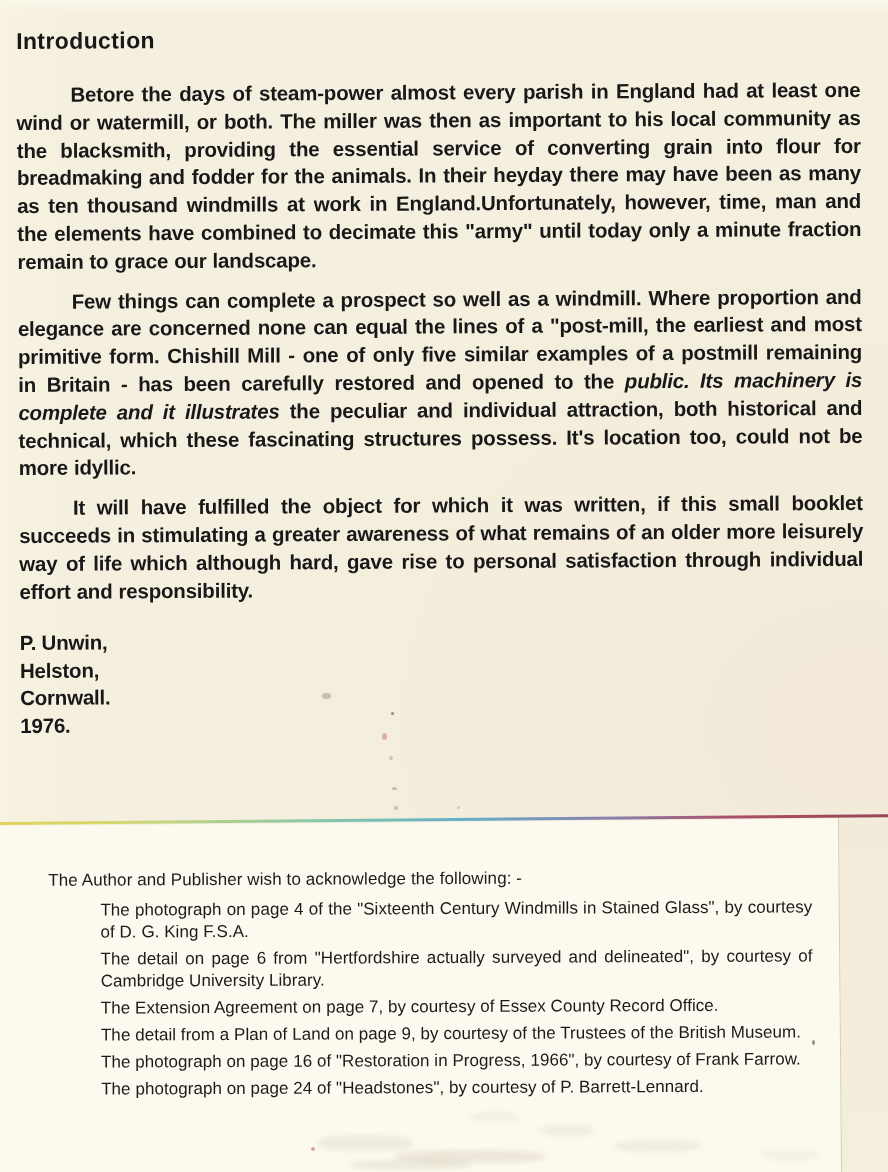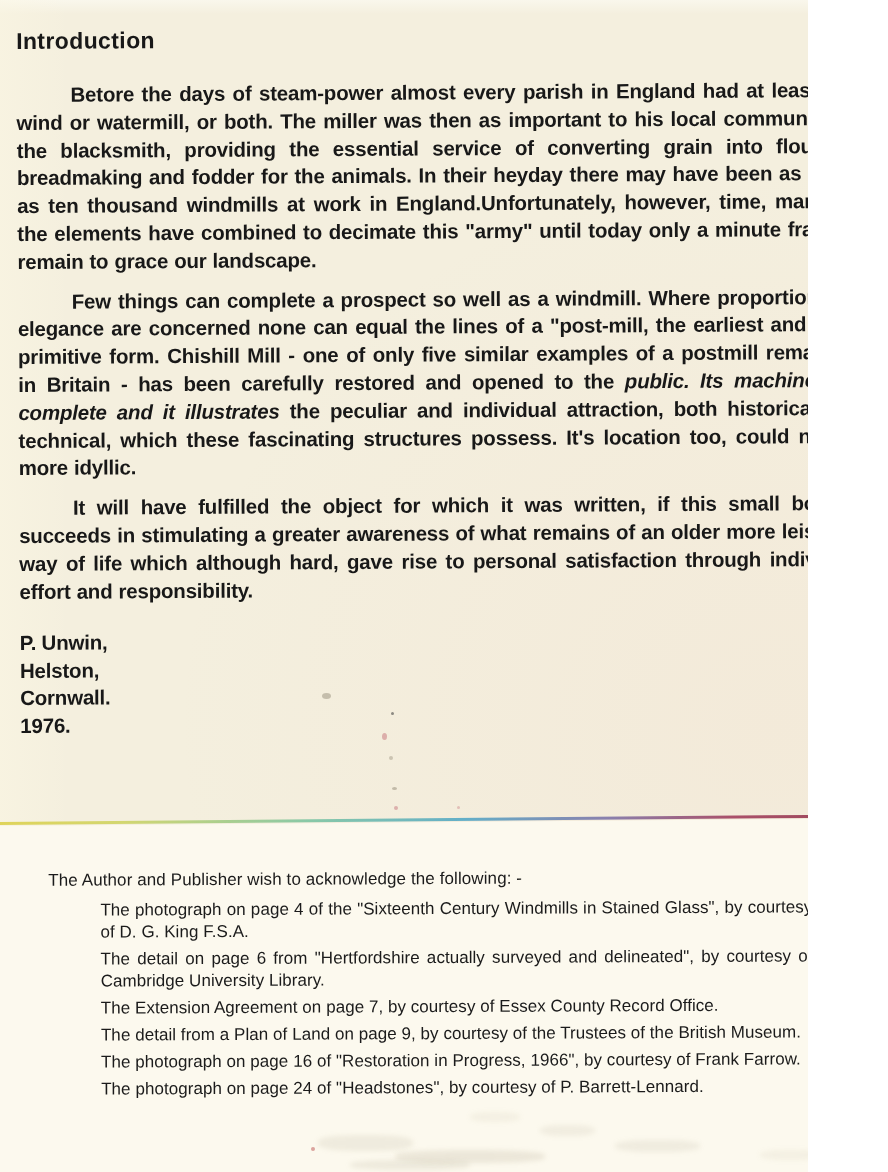--- a/index.html
+++ b/index.html
@@ -1,17 +1,17 @@
 <!DOCTYPE html>
 <html><head>
 <meta charset="utf-8">
 <style>
   html,body { margin:0; padding:0; }
   .page {
-    position:relative; width:808px; height:1172px; overflow:hidden;
+    position:relative; width:888px; height:1172px; overflow:hidden;
     background:#f4efde;
     font-family:"Liberation Sans", sans-serif;
   }
   .tint {
     position:absolute; inset:0; pointer-events:none;
     background:
       radial-gradient(ellipse at 96% 62%, rgba(235,190,175,0.10), transparent 55%),
       linear-gradient(90deg, rgba(252,248,228,0.45), rgba(244,238,218,0) 70px),
       linear-gradient(180deg, rgba(255,255,250,0.5), rgba(255,255,250,0) 14px);
   }

